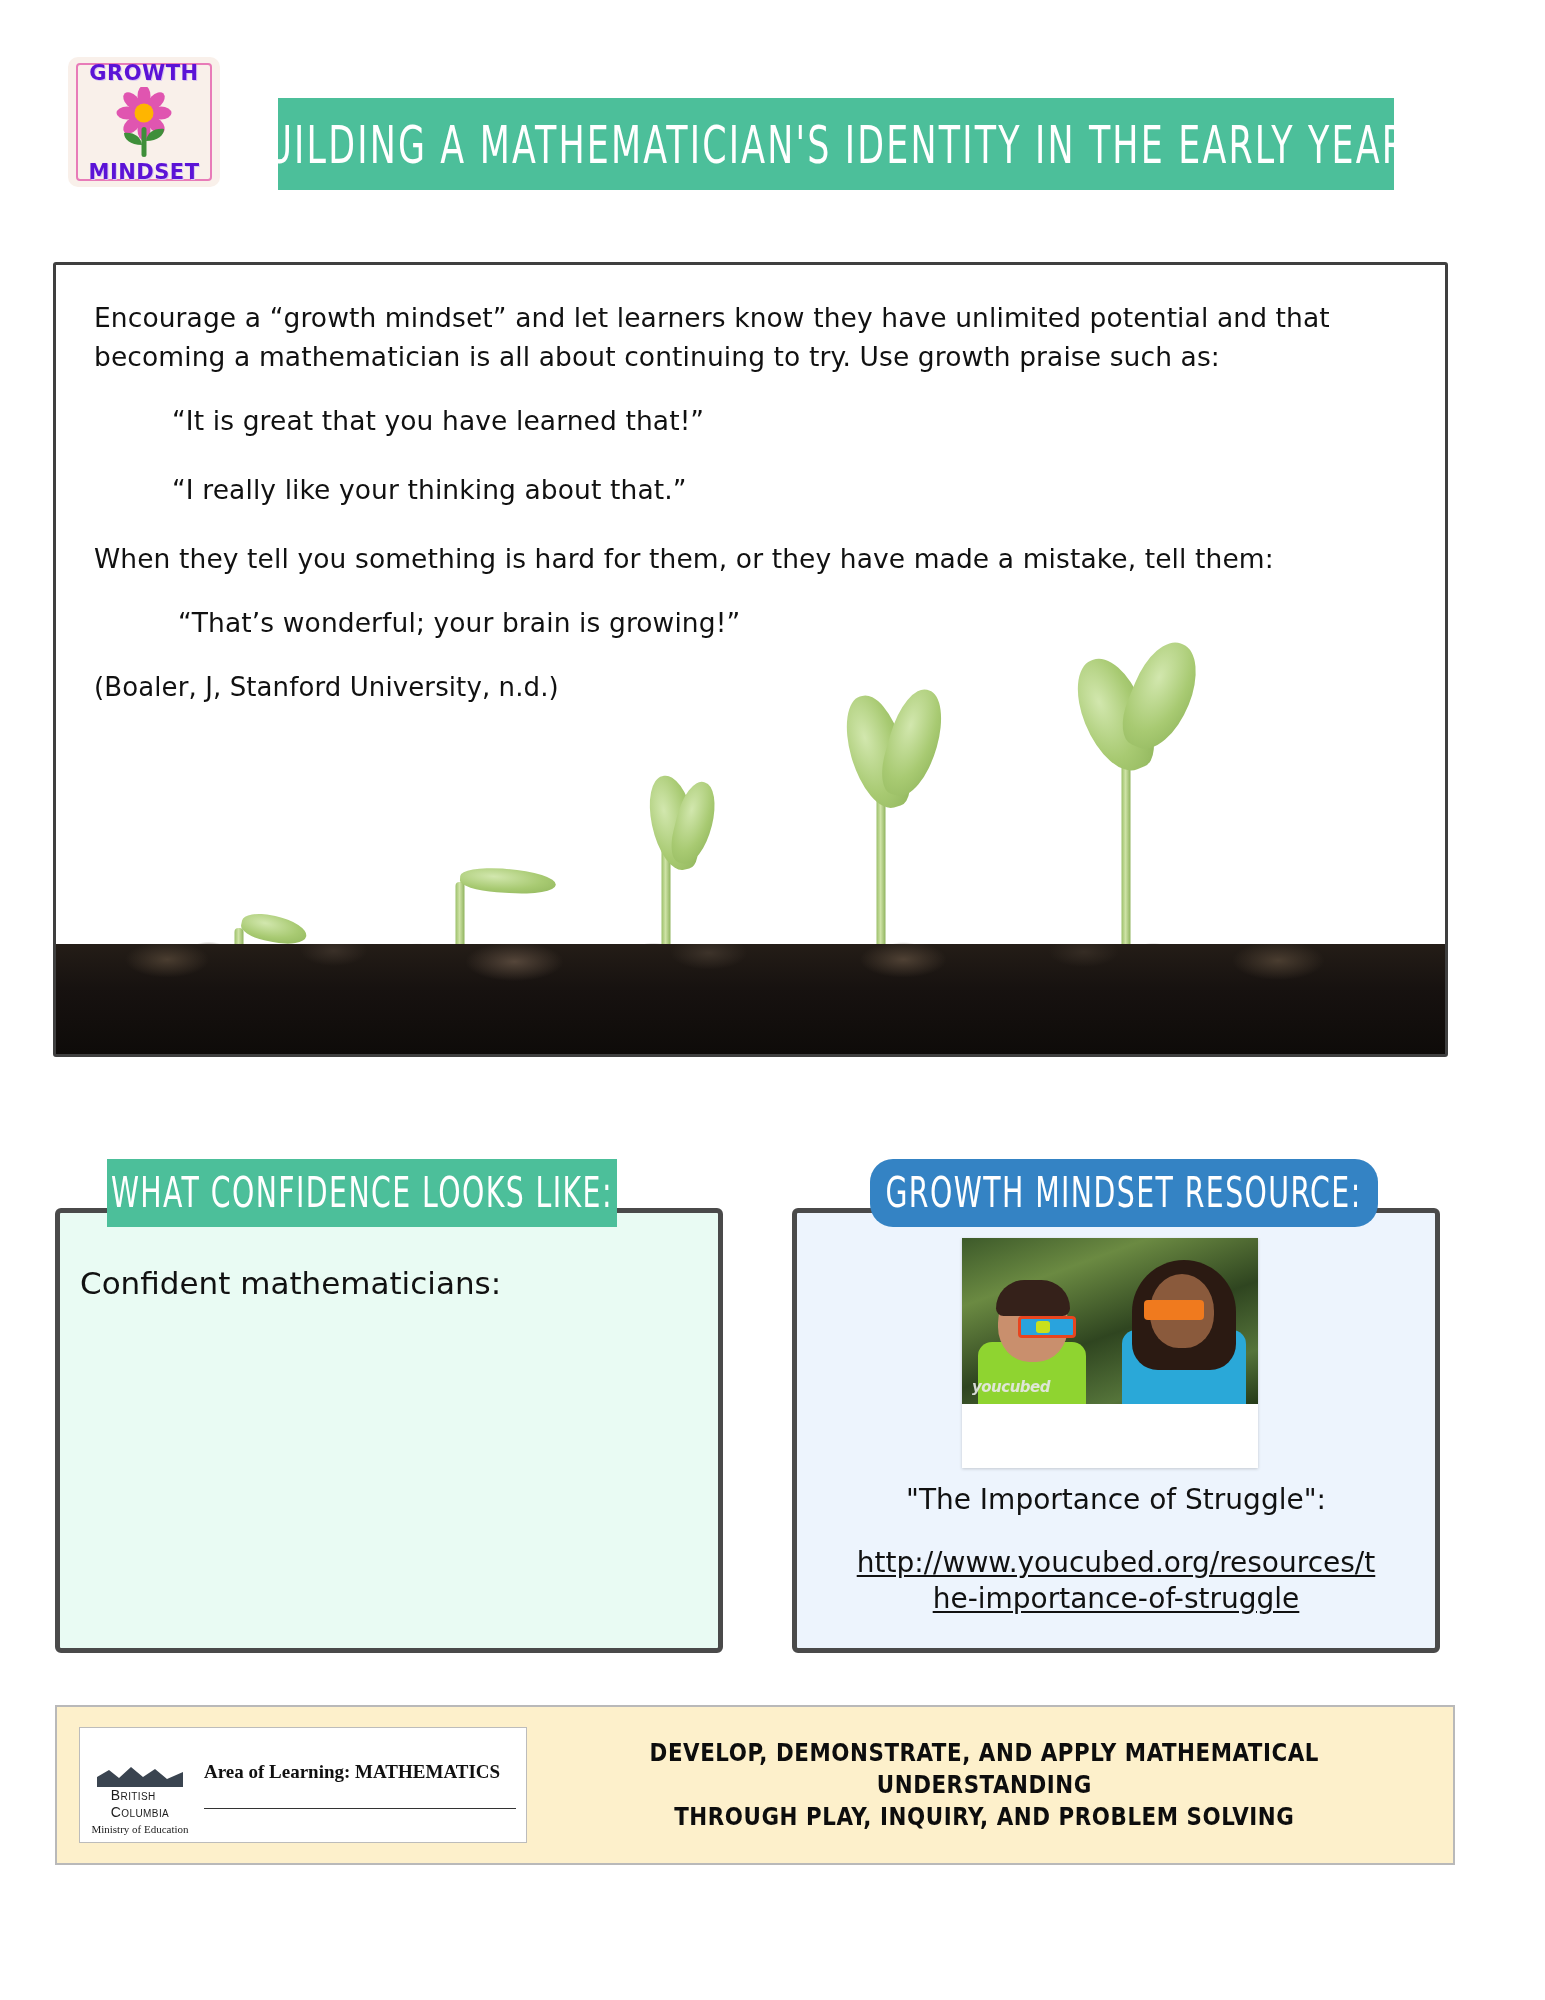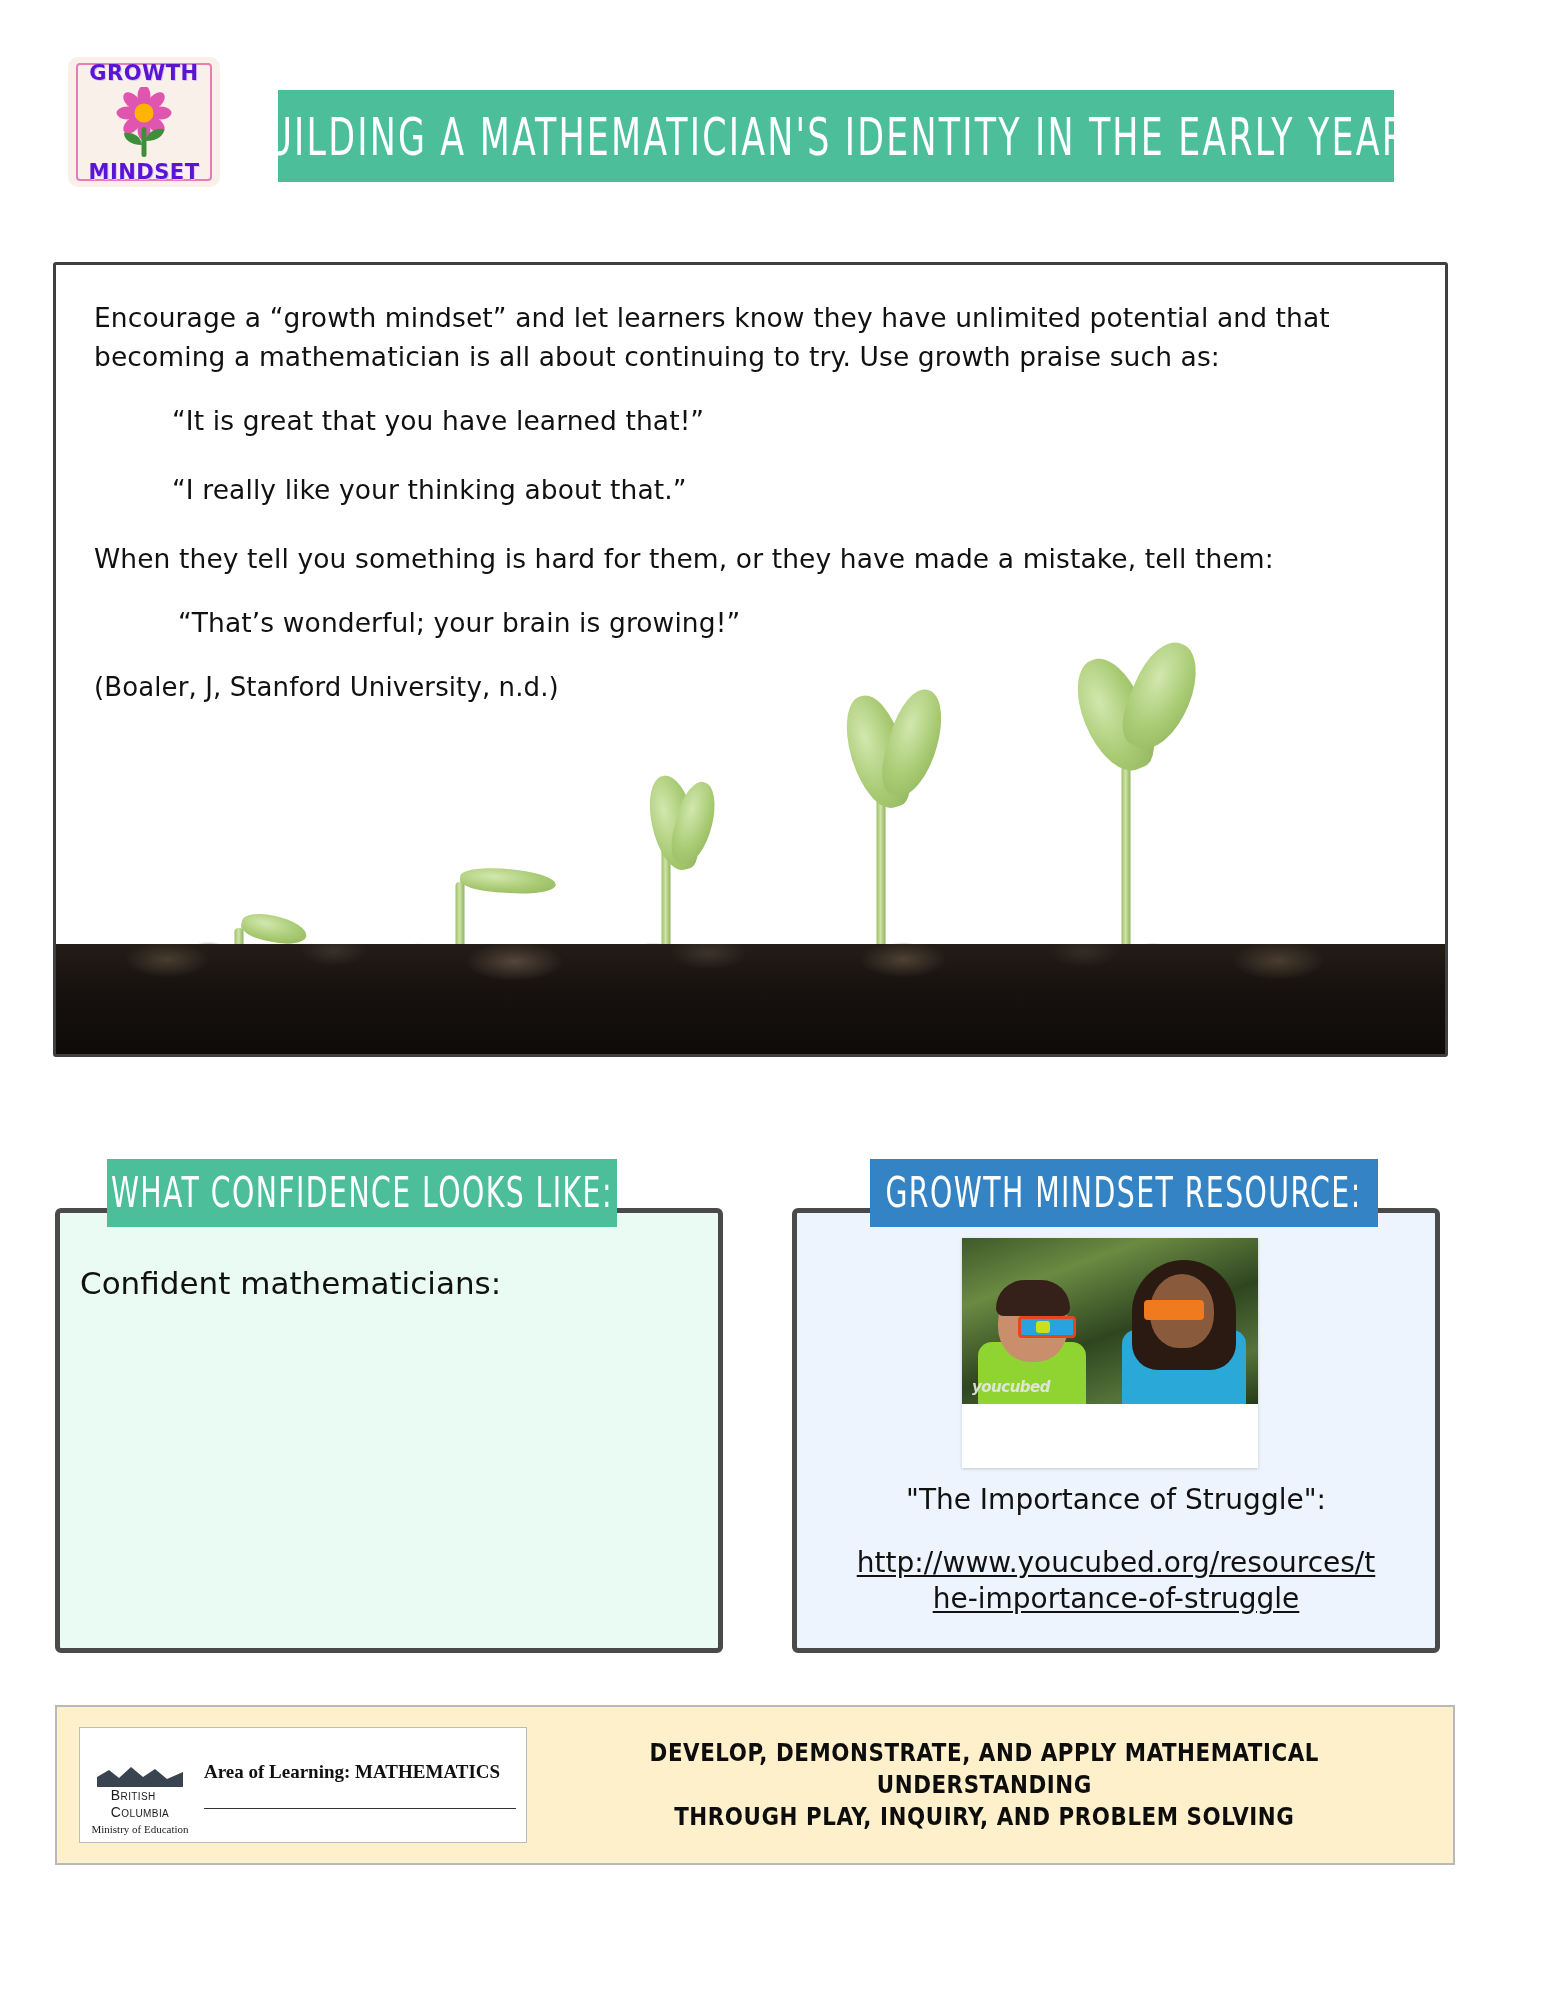--- a/index.html
+++ b/index.html
@@ -51,21 +51,21 @@
     text-shadow: 1px 1px 0 #d9c7f2;
   }
   .logo-flower {
     position: relative;
     width: 80px; height: 72px;
     z-index: 2;
   }
 
   .banner-green {
     position: absolute;
-    left: 278px; top: 90px;
+    left: 278px; top: 98px;
     width: 1116px; height: 92px;
     background: #4cbf9a;
     display: flex;
     align-items: center;
     justify-content: center;
   }
   .banner-title {
     color: #ffffff;
     font-family: "DejaVu Sans Condensed", "Liberation Sans Narrow", "Liberation Sans", sans-serif;
     font-size: 44px;
@@ -216,20 +216,21 @@
     border: 5px solid #4a4a4a;
     border-radius: 6px;
   }
   .res-header {
     position: absolute;
     left: 870px; top: 1159px;
     width: 508px; height: 68px;
     background: #3483c4;
     display: flex; align-items: center; justify-content: center;
     z-index: 4;
+    border-radius: 23px;
   }
   .res-header span {
     color: #ffffff;
     font-family: "DejaVu Sans Condensed", "Liberation Sans Narrow", "Liberation Sans", sans-serif;
     font-size: 35px;
     letter-spacing: 1.6px;
     text-transform: uppercase;
     transform: scaleX(0.9) scaleY(1.2);
     white-space: nowrap;
   }

